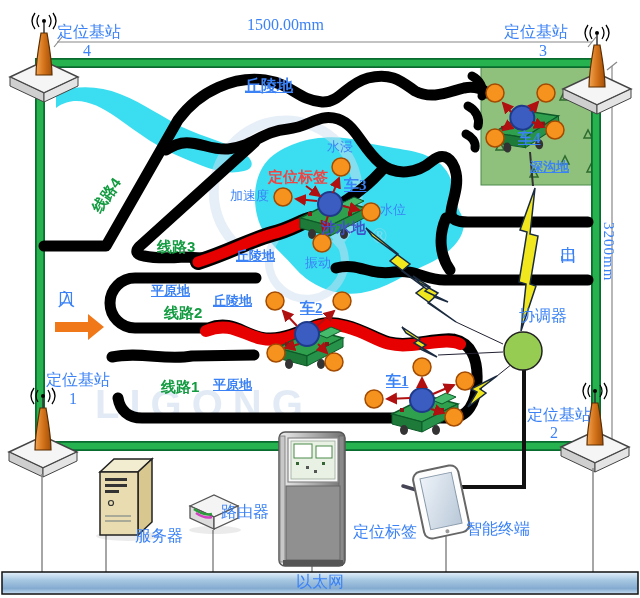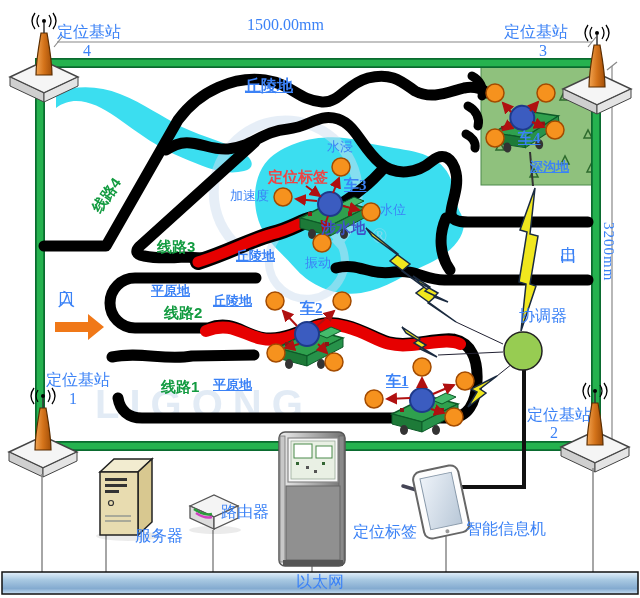--- a/index.html
+++ b/index.html
@@ -364,16 +364,16 @@
 <span class="lb b6" style="left:344px;top:178px">车3</span>
 <span class="lb b6" style="left:300px;top:301px">车2</span>
 <span class="lb b6" style="left:386px;top:374px">车1</span>
 <span class="lb b6" style="left:518px;top:131px">车4</span>
 
 <span class="lb dim" style="left:519px;top:308px">协调器</span>
 
 <span class="lb dim" style="left:135px;top:528px">服务器</span>
 <span class="lb dim" style="left:221px;top:504px">路由器</span>
 <span class="lb dim" style="left:353px;top:524px">定位标签</span>
-<span class="lb dim" style="left:466px;top:521px">智能信息机</span>
+<span class="lb dim" style="left:466px;top:521px">智能终端</span>
 <span class="lb dim" style="left:296px;top:574px">以太网</span>
 
 </div>
 
 </body></html>

